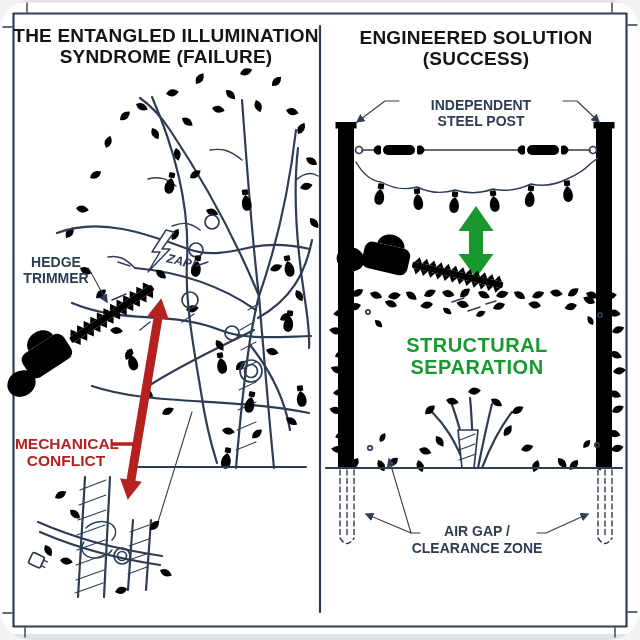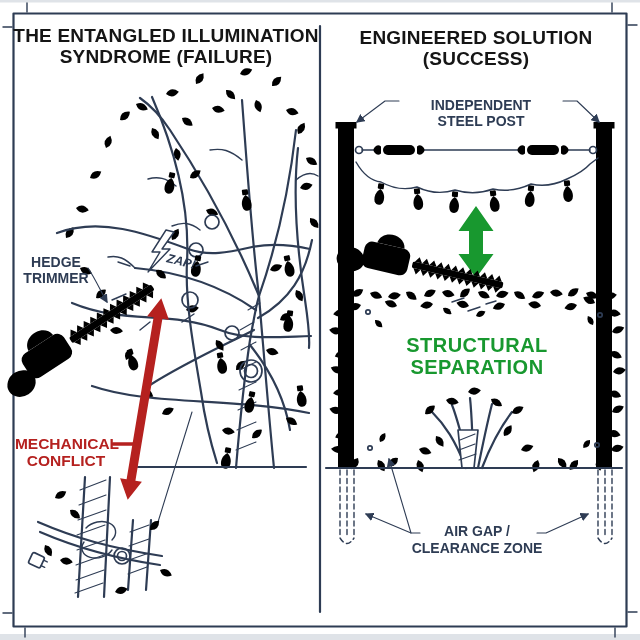--- a/index.html
+++ b/index.html
@@ -1,20 +1,20 @@
 <!DOCTYPE html>
 <html style="--ink: #2e3c54; --title: #151515; --red: #b5211f; --green: #18982f; --paper: #ffffff; --edge: #dfe3e8;"><head>
 <meta charset="utf-8">
 <style>
   :root{
     --ink:#2e3c54; --title:#151515; --red:#b5211f; --green:#18982f;
     --paper:#ffffff; --edge:#dfe3e8;
   }
   html,body{margin:0;padding:0;background:#f2f3f5;}
-  .page{width:640px;height:640px;position:relative;background:var(--paper);overflow:hidden;}
+  .page{width:640px;height:640px;position:relative;background:var(--paper);overflow:hidden;border-radius:31px;}
   svg{display:block;}
   .ink :is(path,line,circle,ellipse,rect,polygon,polyline){
     stroke:var(--ink); fill:none; stroke-width:1.7;
     stroke-linecap:round; stroke-linejoin:round;
   }
   .ink .fillw{fill:#fff;}
   .ink .w1{stroke-width:1.1;}
   .ink .w15{stroke-width:1.4;}
   .ink .w2{stroke-width:2.2;}
   .ink .dash{stroke-dasharray:5 3.5;}

